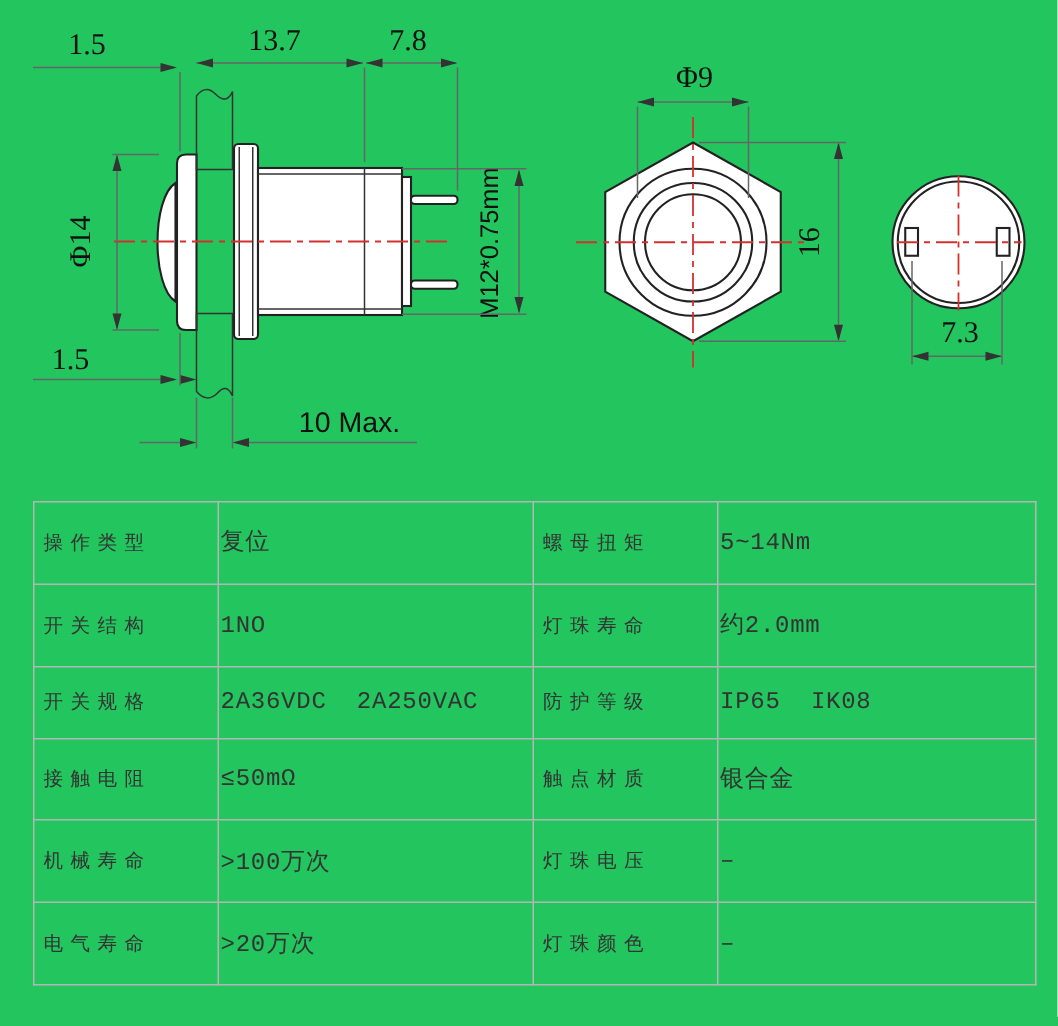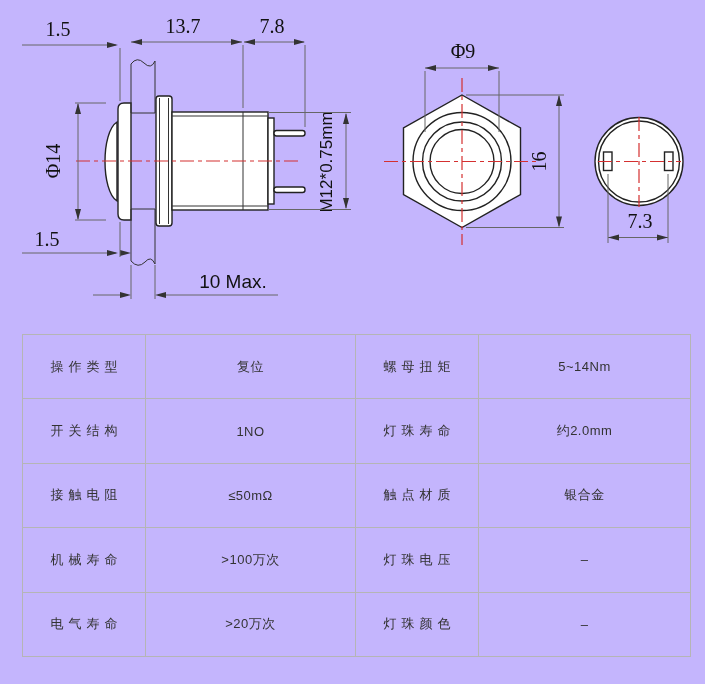--- a/index.html
+++ b/index.html
@@ -1,35 +1,35 @@
 <!DOCTYPE html>
 <html><head>
 <meta charset="utf-8">
 <style>
   html,body{margin:0;padding:0;background:#ffffff;}
-  #page{position:relative;width:705px;height:684px;background:#c4b5fd;overflow:hidden;
+  #page{position:relative;width:705px;height:684px;background:#22c55e;overflow:hidden;
         font-family:"Liberation Sans",sans-serif;}
   
   svg{position:absolute;left:0;top:0;}
   .geo{stroke:#222;stroke-width:1.4;fill:#fff;}
   .geo-nf{stroke:#222;stroke-width:1.4;fill:none;}
   .geo-thin{stroke:#333;stroke-width:1;fill:none;}
   .dim{stroke:#666;stroke-width:1;fill:none;}
   .arr{fill:#333;stroke:none;}
   .cl{stroke:#d43030;stroke-width:1.2;fill:none;stroke-dasharray:14 4 4 4;}
   .dim-serif{font-family:"Liberation Serif",serif;font-size:20px;fill:#111;}
   .dim-sans{font-family:"Liberation Sans",sans-serif;font-size:19px;fill:#111;}
   .dim-sans-sm{font-family:"Liberation Sans",sans-serif;font-size:17px;fill:#111;}
   
   table.spec{position:absolute;left:22px;top:334px;width:668px;height:323px;
              border-collapse:collapse;table-layout:fixed;}
-  table.spec td{border:1px solid #b5b5b5;text-align:center;vertical-align:middle;
-                color:#333;overflow:hidden;}
+  table.spec td{border:1px solid #b5b5b5;vertical-align:middle;
+                color:#333;overflow:hidden;font-family:Liberation Mono, monospace;}
   td.lbl{font-size:13px;letter-spacing:5px;text-indent:5px;white-space:nowrap;}
-  td.val{font-size:13px;letter-spacing:0.5px;white-space:pre;}
+  td.val{font-size:16px;letter-spacing:0.5px;white-space:pre;}
 </style>
 </head>
 <body>
 
 <div id="page">
 
 <svg width="705" height="322" viewBox="0 0 705 322">
   <defs>
     <pattern id="hatch" width="7" height="7" patternUnits="userSpaceOnUse">
       <path d="M-1,1 l2,-2 M0,7 l7,-7 M6,8 l2,-2" stroke="#444" stroke-width="0.9"></path>
@@ -159,20 +159,26 @@
       <td class="lbl">螺母扭矩</td>
       <td class="val">5~14Nm</td>
     </tr>
     <tr>
       <td class="lbl">开关结构</td>
       <td class="val">1NO</td>
       <td class="lbl">灯珠寿命</td>
       <td class="val">约2.0mm</td>
     </tr>
     <tr>
+      <td class="lbl">开关规格</td>
+      <td class="val">2A36VDC  2A250VAC</td>
+      <td class="lbl">防护等级</td>
+      <td class="val">IP65  IK08</td>
+    </tr>
+    <tr>
       <td class="lbl">接触电阻</td>
       <td class="val">≤50mΩ</td>
       <td class="lbl">触点材质</td>
       <td class="val">银合金</td>
     </tr>
     <tr>
       <td class="lbl">机械寿命</td>
       <td class="val">&gt;100万次</td>
       <td class="lbl">灯珠电压</td>
       <td class="val">–</td>

